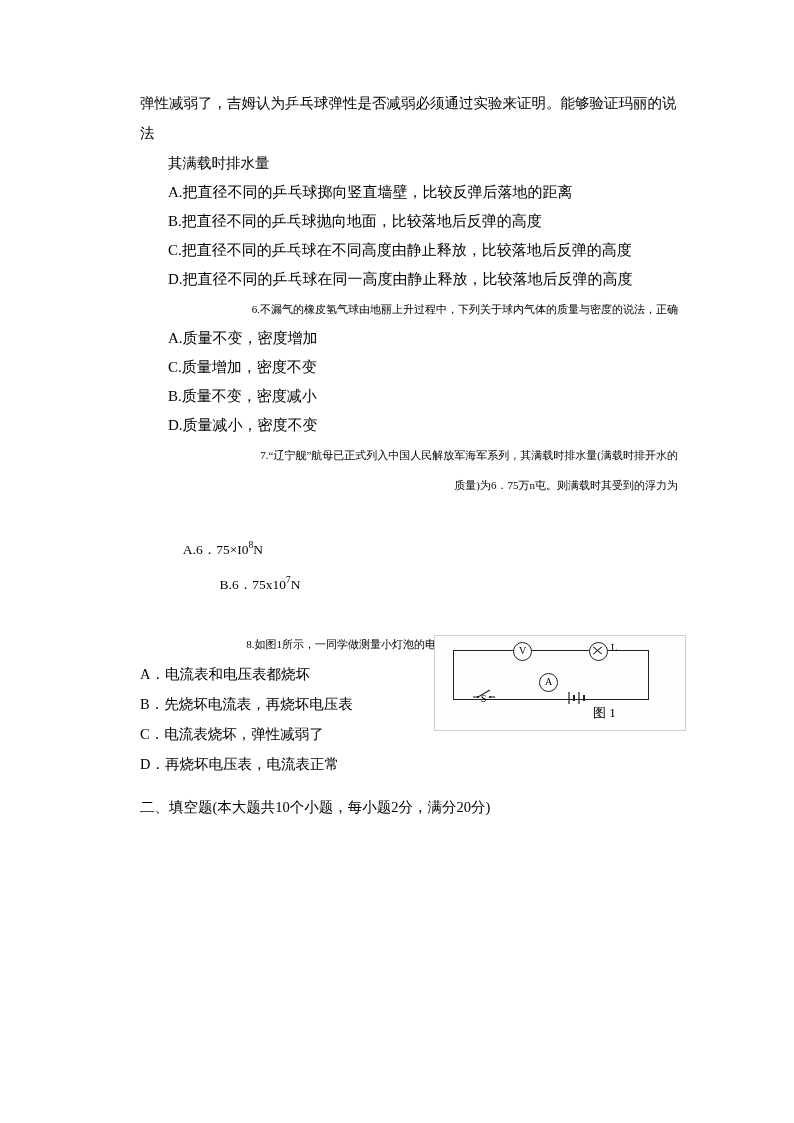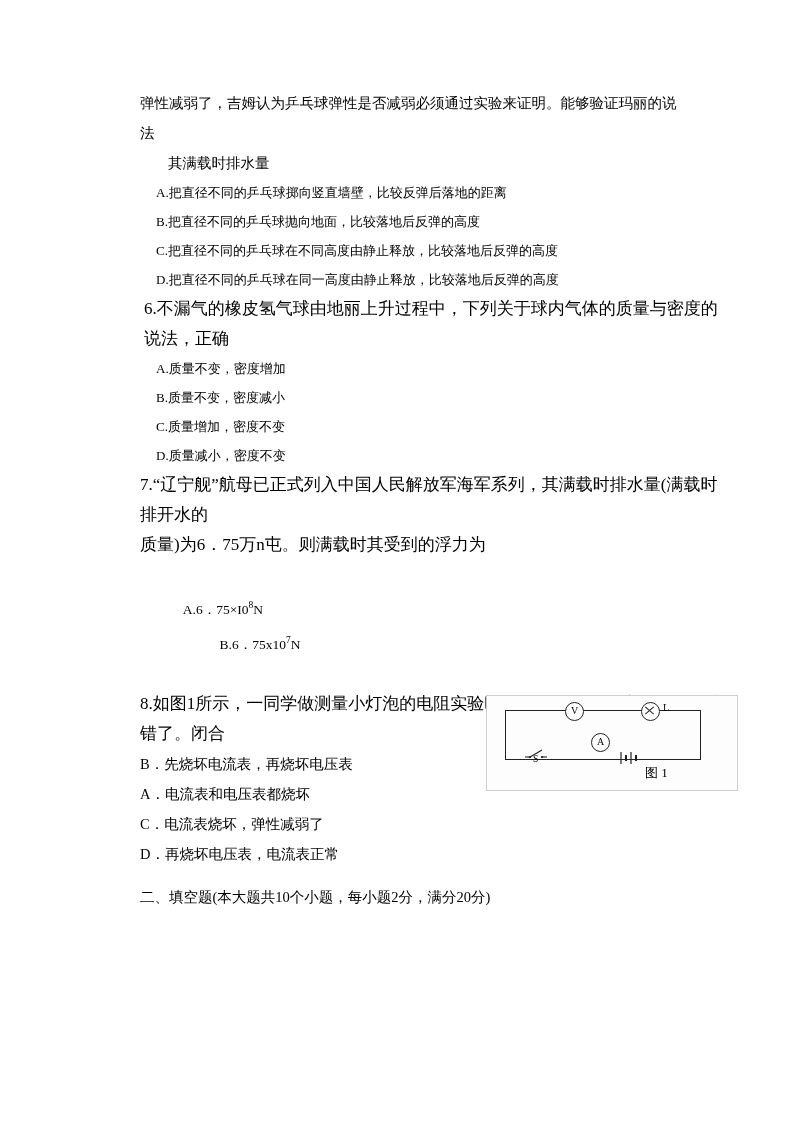--- a/index.html
+++ b/index.html
@@ -14,35 +14,36 @@
     color: #000000;
     position: relative;
     overflow: hidden;
   }
   .page {
     position: absolute;
     left: 0; top: 0;
     width: 794px;
     height: 1123px;
     box-sizing: border-box;
-    padding: 88px 64px 60px 140px;
+    padding: 88px 116px 60px 140px;
   }
   .line {
     font-size: 14.5px;
     line-height: 30px;
     white-space: pre-wrap;
   }
   .opt {
-    font-size: 13px;
+    font-size: 15px;
     line-height: 29px;
-    margin-left: 16px;
+    margin-left: 28px;
   }
   .q {
-    font-size: 17px;
-    line-height: 30px;
+    font-size: 11px;
+    line-height: 30px;
+    text-align: right;
   }
   .q-cont {
     font-size: 14.5px;
     line-height: 30px;
   }
   .sup { font-size: 9.5px; vertical-align: super; }
   .row-q7opts {
     font-size: 13.5px;
     line-height: 30px;
     margin-left: 30px;
@@ -141,22 +142,22 @@
   <div class="line">法</div>
   <div class="line sub-ind">其满载时排水量</div>
 
   <div class="opt">A.把直径不同的乒乓球掷向竖直墙壁，比较反弹后落地的距离</div>
   <div class="opt">B.把直径不同的乒乓球抛向地面，比较落地后反弹的高度</div>
   <div class="opt">C.把直径不同的乒乓球在不同高度由静止释放，比较落地后反弹的高度</div>
   <div class="opt">D.把直径不同的乒乓球在同一高度由静止释放，比较落地后反弹的高度</div>
 
   <div class="q" style="margin-left:4px">6.不漏气的橡皮氢气球由地丽上升过程中，下列关于球内气体的质量与密度的说法，正确</div>
   <div class="opt">A.质量不变，密度增加</div>
+  <div class="opt">C.质量增加，密度不变</div>
   <div class="opt">B.质量不变，密度减小</div>
-  <div class="opt">C.质量增加，密度不变</div>
   <div class="opt">D.质量减小，密度不变</div>
 
   <div class="q">7.“辽宁舰”航母已正式列入中国人民解放军海军系列，其满载时排水量(满载时排开水的</div>
   <div class="q">质量)为6．75万n屯。则满载时其受到的浮力为</div>
 
   <div class="row-q7opts">
     <span>A.6．75×I0</span><span class="sup">8</span><span>N</span>
     <span style="display:inline-block;width:36px"></span><span>B.6．75x10</span><span class="sup">7</span><span>N</span>
   </div>
 
@@ -179,21 +180,21 @@
       <div class="sw">S</div>
       <svg class="battery" viewBox="0 0 26 14">
         <line x1="6" y1="1" x2="6" y2="13" stroke="#222" stroke-width="1.2"></line>
         <line x1="11" y1="4" x2="11" y2="10" stroke="#222" stroke-width="2"></line>
         <line x1="16" y1="1" x2="16" y2="13" stroke="#222" stroke-width="1.2"></line>
         <line x1="21" y1="4" x2="21" y2="10" stroke="#222" stroke-width="2"></line>
       </svg>
       <div class="figcap">图 1</div>
     </div>
 
+    <div class="q-cont">A．电流表和电压表都烧坏</div>
     <div class="q-cont">B．先烧坏电流表，再烧坏电压表</div>
-    <div class="q-cont">A．电流表和电压表都烧坏</div>
     <div class="q-cont">C．电流表烧坏，弹性减弱了</div>
     <div class="q-cont">D．再烧坏电压表，电流表正常</div>
   </div>
 
   <div class="sec-title" style="margin-top:12px">二、填空题(本大题共10个小题，每小题2分，满分20分)</div>
 
 </div>
 
 </body></html>

